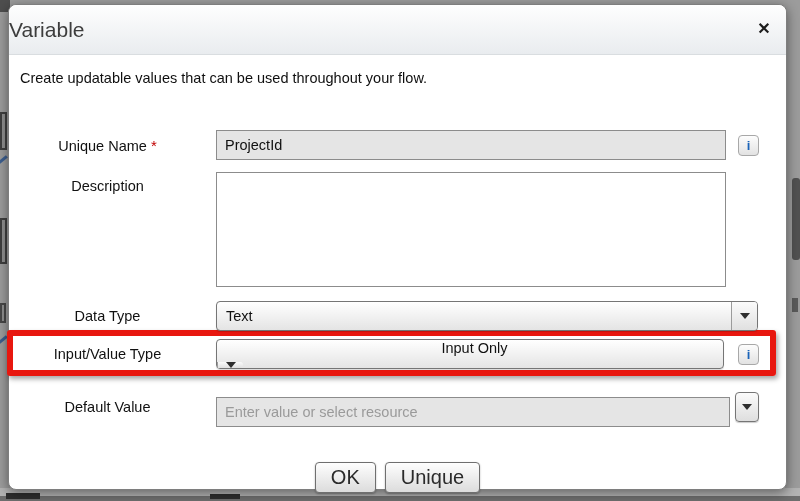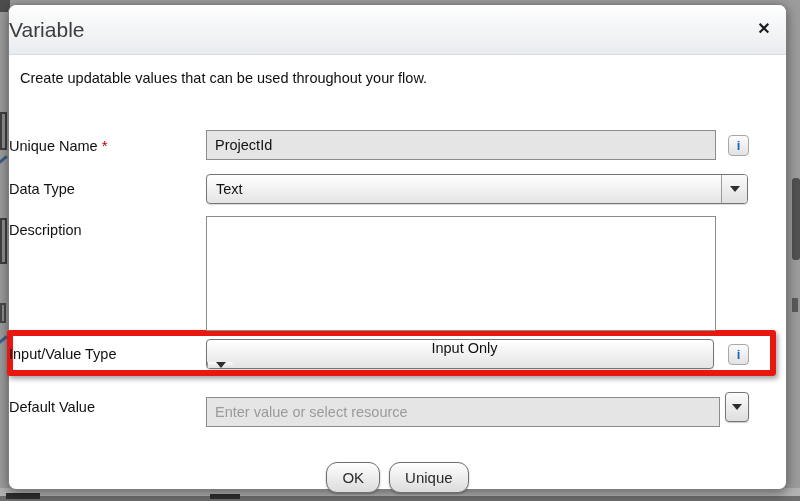--- a/index.html
+++ b/index.html
@@ -68,24 +68,25 @@
 
   
   .row {
     display: flex;
     align-items: center;
     position: relative;
     z-index: 6;
   }
   .row-label {
     width: 197px;
-    text-align: left;
+    text-align: center;
     font-size: 14.5px;
     color: #111;
     flex: none;
+    margin-right: 10px;
     white-space: nowrap;
   }
   .req {
     color: #c00000;
     margin-left: 4px;
     font-size: 15px;
   }
   .row-uniquename { margin-top: 42px; }
   .row-description { margin-top: 12px; align-items: flex-start; }
   .row-description .row-label { padding-top: 6px; }
@@ -195,24 +196,24 @@
   
   .button-row {
     margin-top: 35px;
     display: flex;
     justify-content: center;
     gap: 9px;
   }
   .btn {
     height: 31px;
     border: 1px solid #6f6f6f;
-    border-radius: 11px;
+    border-radius: 4px;
     background: linear-gradient(#fefefe, #dcdcdc);
     font-family: "Liberation Sans", sans-serif;
-    font-size: 15px;
+    font-size: 20px;
     color: #2b2b2b;
     padding: 0 15px;
     cursor: pointer;
     box-shadow: 0 1px 2px rgba(0,0,0,0.3);
   }
 </style>
 </head>
 <body>
 
 <div class="backdrop-fragment bf-topdark"></div>
@@ -238,33 +239,33 @@
   <div class="dialog-subtitle">Create updatable values that can be used throughout your flow.</div>
 
   <div class="highlight-box"></div>
 
   <div class="row row-uniquename">
     <div class="row-label"><span>Unique Name</span><span class="req">*</span></div>
     <input class="text-input input-uniquename" type="text" value="ProjectId" style="">
     <div class="info-btn info-uniquename">i</div>
   </div>
 
+  <div class="row row-description">
+    <div class="row-label">Description</div>
+    <textarea class="textarea-description" style=""></textarea>
+  </div>
+
   <div class="row row-datatype">
     <div class="row-label">Data Type</div>
     <div class="dropdown dd-datatype">
       <span class="dropdown-value">Text</span>
       <span class="dropdown-arrow-btn">
         <span class="arrow-down"></span>
       </span>
     </div>
-  </div>
-
-  <div class="row row-description">
-    <div class="row-label">Description</div>
-    <textarea class="textarea-description" style=""></textarea>
   </div>
 
   <div class="row row-iotype">
     <div class="row-label">Input/Value Type</div>
     <div class="dropdown dd-iotype">
       <span class="dropdown-value">Input Only</span>
       <span class="dropdown-arrow-btn">
         <span class="arrow-down"></span>
       </span>
     </div>

